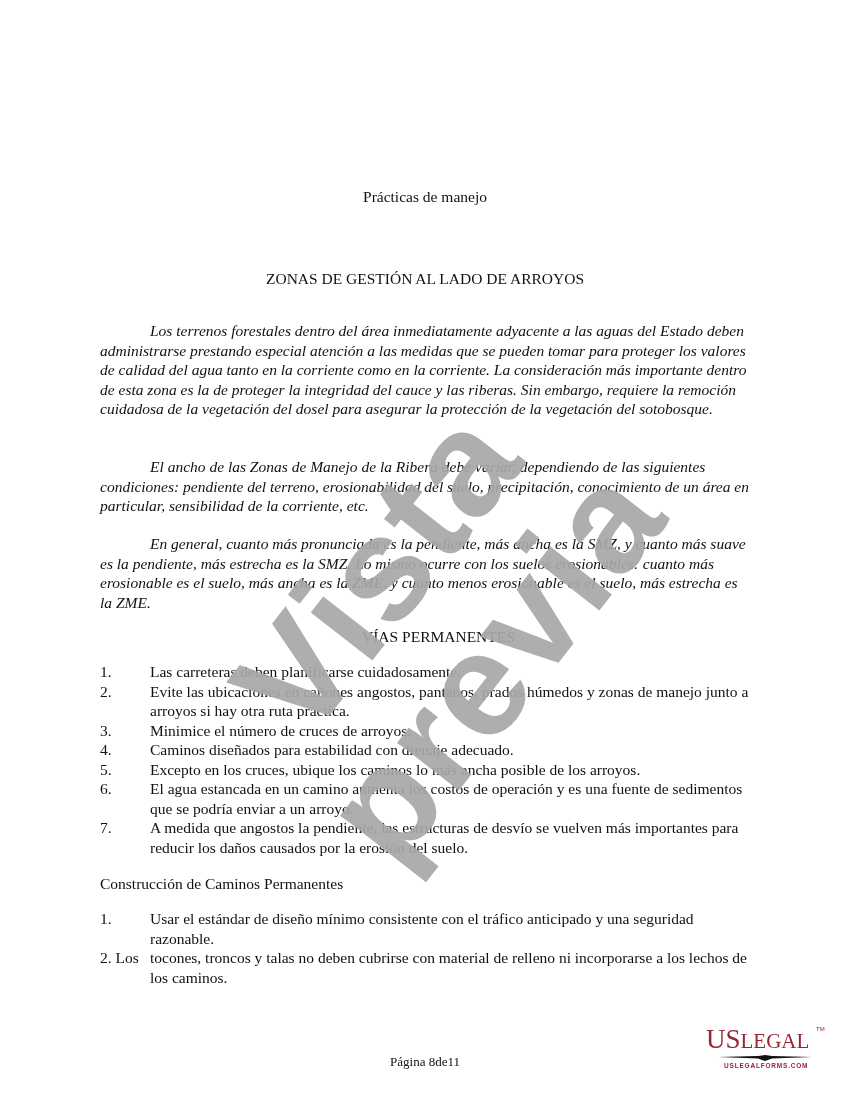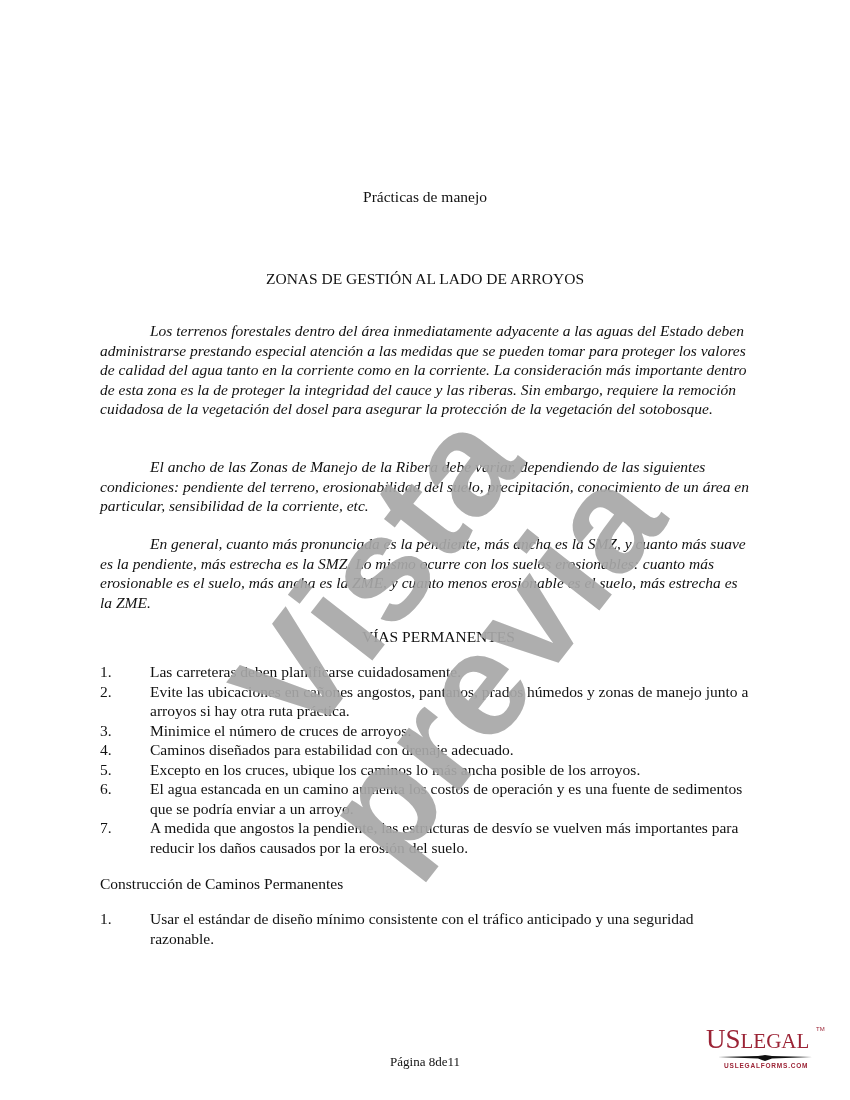--- a/index.html
+++ b/index.html
@@ -60,20 +60,21 @@
     <div class="li"><span class="num">4.</span><span>Caminos diseñados para estabilidad con drenaje adecuado.</span></div>
     <div class="li"><span class="num">5.</span><span>Excepto en los cruces, ubique los caminos lo más ancha posible de los arroyos.</span></div>
     <div class="li"><span class="num">6.</span><span>El agua estancada en un camino aumenta los costos de operación y es una fuente de sedimentos que se podría enviar a un arroyo.</span></div>
     <div class="li"><span class="num">7.</span><span>A medida que angostos la pendiente, las estructuras de desvío se vuelven más importantes para reducir los daños causados por la erosión del suelo.</span></div>
   </div>
 
   <div class="abs" style="top:874px; left:100px;">Construcción de Caminos Permanentes</div>
 
   <div class="list" style="top:909px;">
     <div class="li"><span class="num">1.</span><span>Usar el estándar de diseño mínimo consistente con el tráfico anticipado y una seguridad razonable.</span></div>
+    <div class="li"><span class="num">2. Los</span><span>tocones, troncos y talas no deben cubrirse con material de relleno ni incorporarse a los lechos de los caminos.</span></div>
   </div>
 
   <div class="watermark">Vista previa</div>
 
   <div class="logo">
     <div class="logo-text"><span>US</span><span class="small">LEGAL</span></div>
     <div class="logo-tm">TM</div>
     <svg class="logo-wing" viewBox="0 0 94 6">
       <path d="M0 2 L40 1 L47 0 L54 1 L94 2 L54 3.5 L47 6 L40 3.5 Z" fill="#111"></path>
     </svg>

